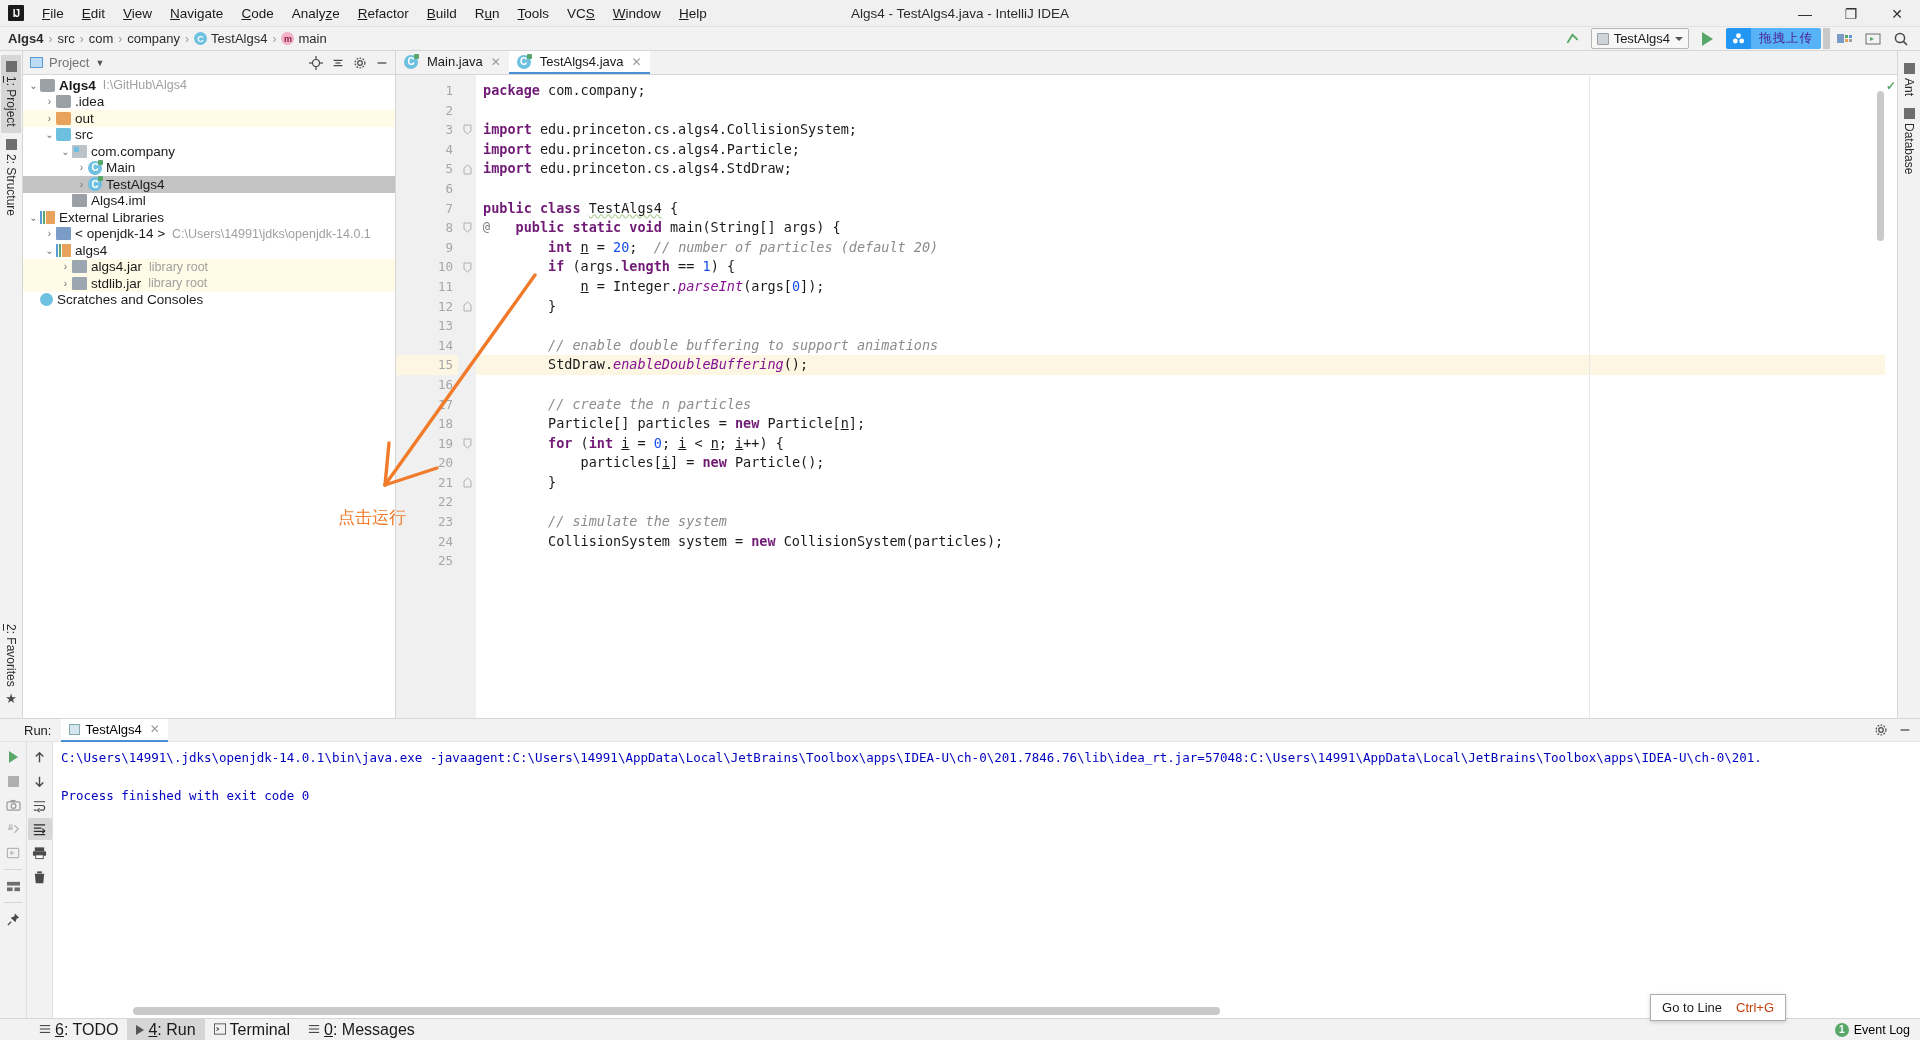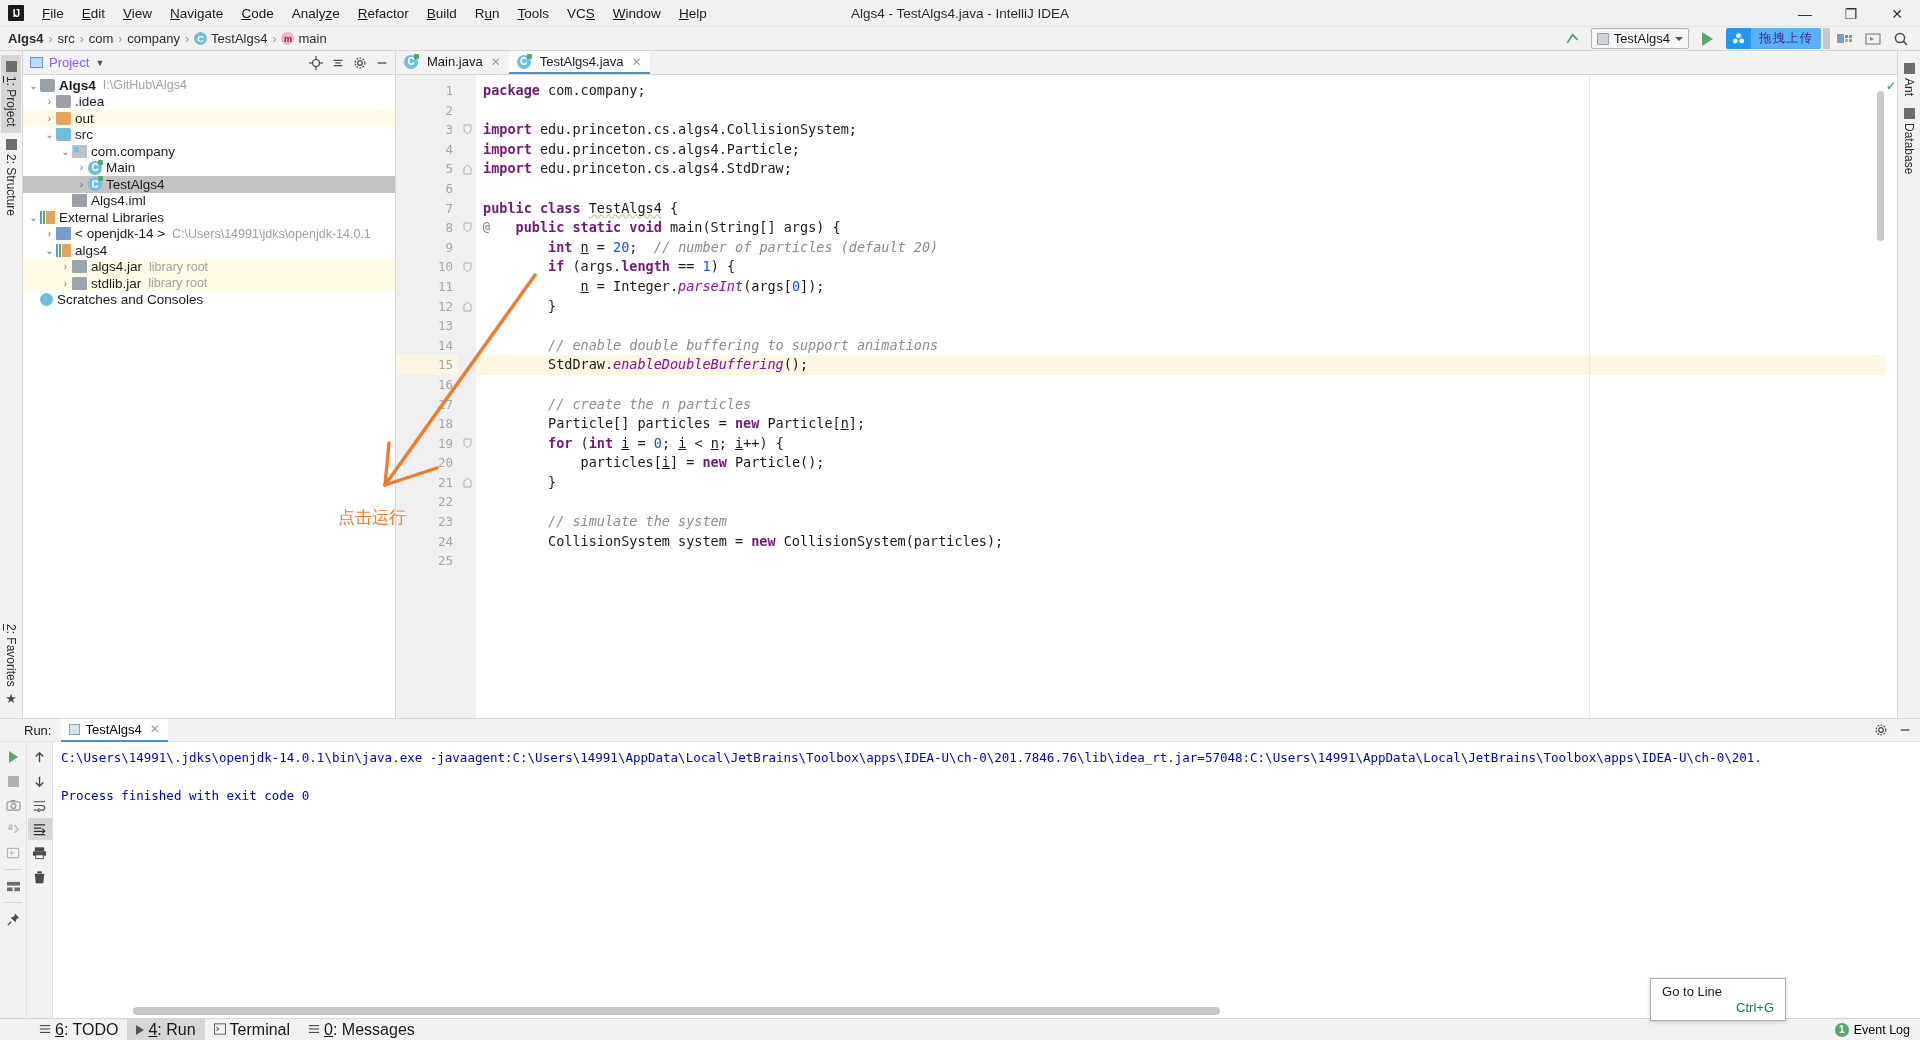--- a/index.html
+++ b/index.html
@@ -104,21 +104,21 @@
   .vtab u { text-decoration: underline; }
   .vtab-ico { width: 11px; height: 11px; background: #6e6e6e; }
   .lstrip-bottom { margin-top: auto; display: flex; flex-direction: column; align-items: center; padding-bottom: 6px; }
 
   
   .project-panel { width: 373px; background: #fff; border-right: 1px solid #d6d6d6; display: flex; flex-direction: column; }
   .pp-header {
     height: 24px; background: #f2f2f2; display: flex; align-items: center;
     border-bottom: 1px solid #d6d6d6; padding-left: 7px; position: relative;
   }
-  .pp-title { font-size: 13px; color: #8b5cf6; margin-left: 6px; }
+  .pp-title { font-size: 13px; color: #737373; margin-left: 6px; }
   .pp-sq { width: 13px; height: 11px; border: 1.5px solid #5b9bd5; background: #bcdcf5; }
   .pp-actions { position: absolute; right: 2px; display: flex; align-items: center; }
   .pp-act { width: 22px; height: 22px; display: flex; align-items: center; justify-content: center; color: #555; }
   .tree { flex: 1; overflow: hidden; padding-top: 2px; font-size: 13.5px; color: #1a1a1a; }
   .node {
     display: flex; align-items: center; height: 16.5px; padding-left: 4px;
     white-space: nowrap; cursor: default;
   }
   .node.sel { background: #c3c3c3; }
   .node.hl { background: #fffbe6; }
@@ -235,21 +235,21 @@
     padding: 0 9px; height: 22px;
   }
   .bb-item.active { background: #d6d6d6; }
   .bb-item u { text-decoration: underline; }
   .bb-right { position: absolute; right: 0; display: flex; align-items: center; height: 22px; }
   .tooltip {
     position: absolute; right: 134px; bottom: 19px; background: #fff;
     border: 1px solid #adadad; padding: 5px 11px; font-size: 13px; color: #1a1a1a;
     display: flex; gap: 14px; box-shadow: 0 1px 4px rgba(0,0,0,.18); z-index: 30;
   }
-  .tt-key { color: #15803d; margin-top: 16px; }
+  .tt-key { color: #c2410c; }
   .event-log { display: flex; align-items: center; gap: 5px; padding: 0 10px; font-size: 12.5px; }
   .badge-1 {
     width: 14px; height: 14px; border-radius: 50%; background: #59a869; color: #fff;
     font-size: 10px; display: flex; align-items: center; justify-content: center; font-weight: bold;
   }
 
   
   .anno { position: absolute; left: 0; top: 0; width: 1920px; height: 1040px; pointer-events: none; z-index: 40; }
   .anno-txt {
     position: absolute; left: 338px; top: 506px; color: #f07b2a; font-size: 17px;

